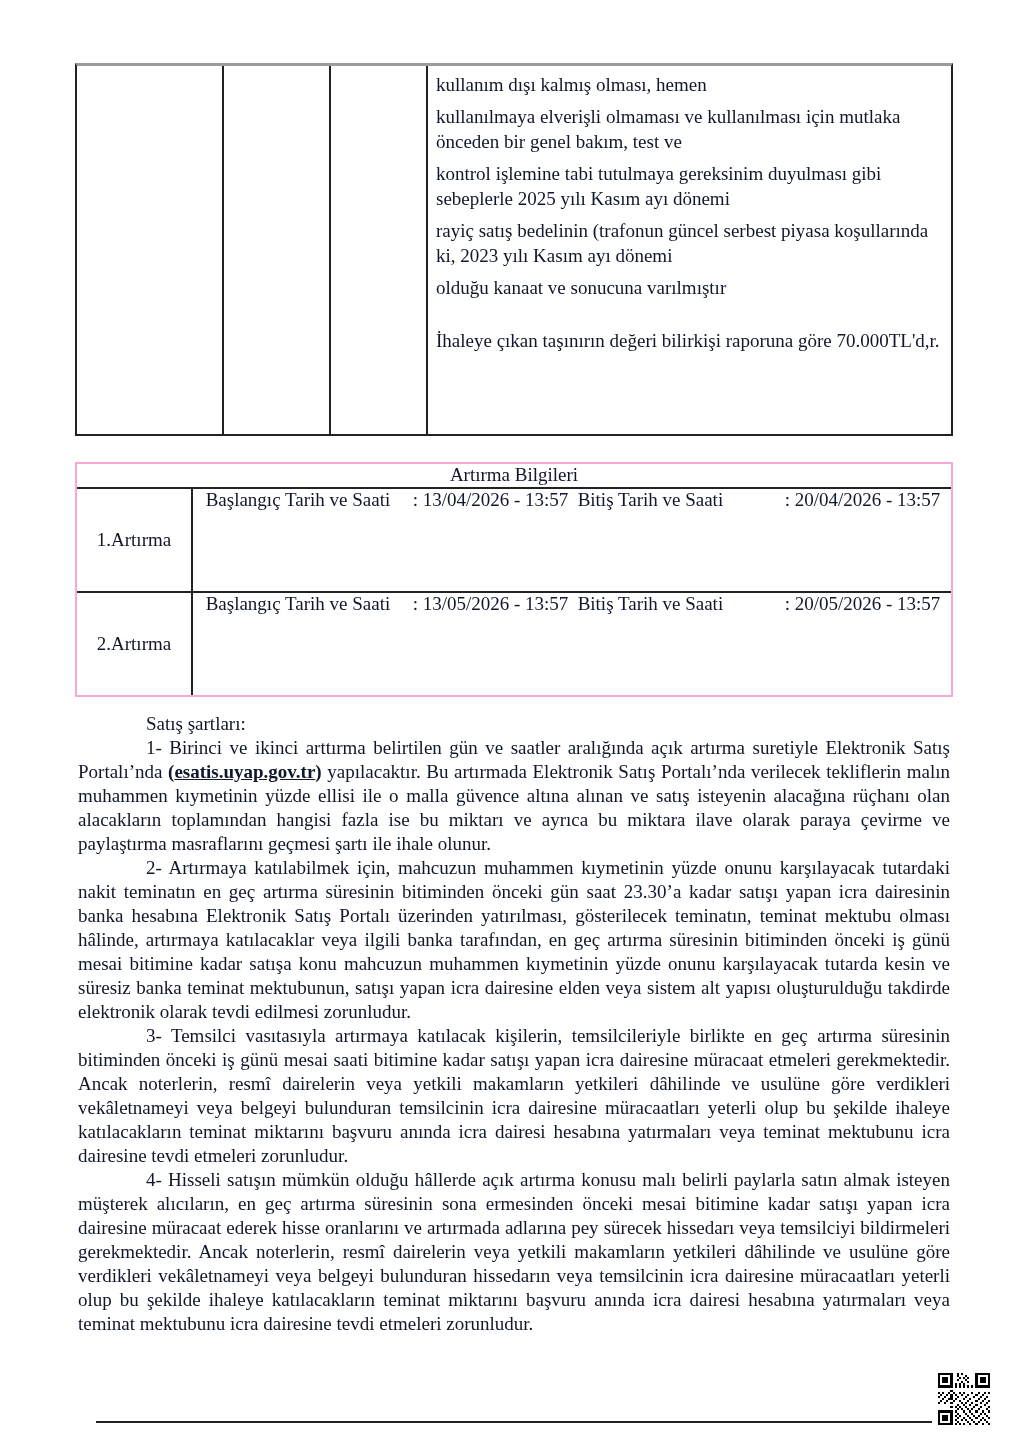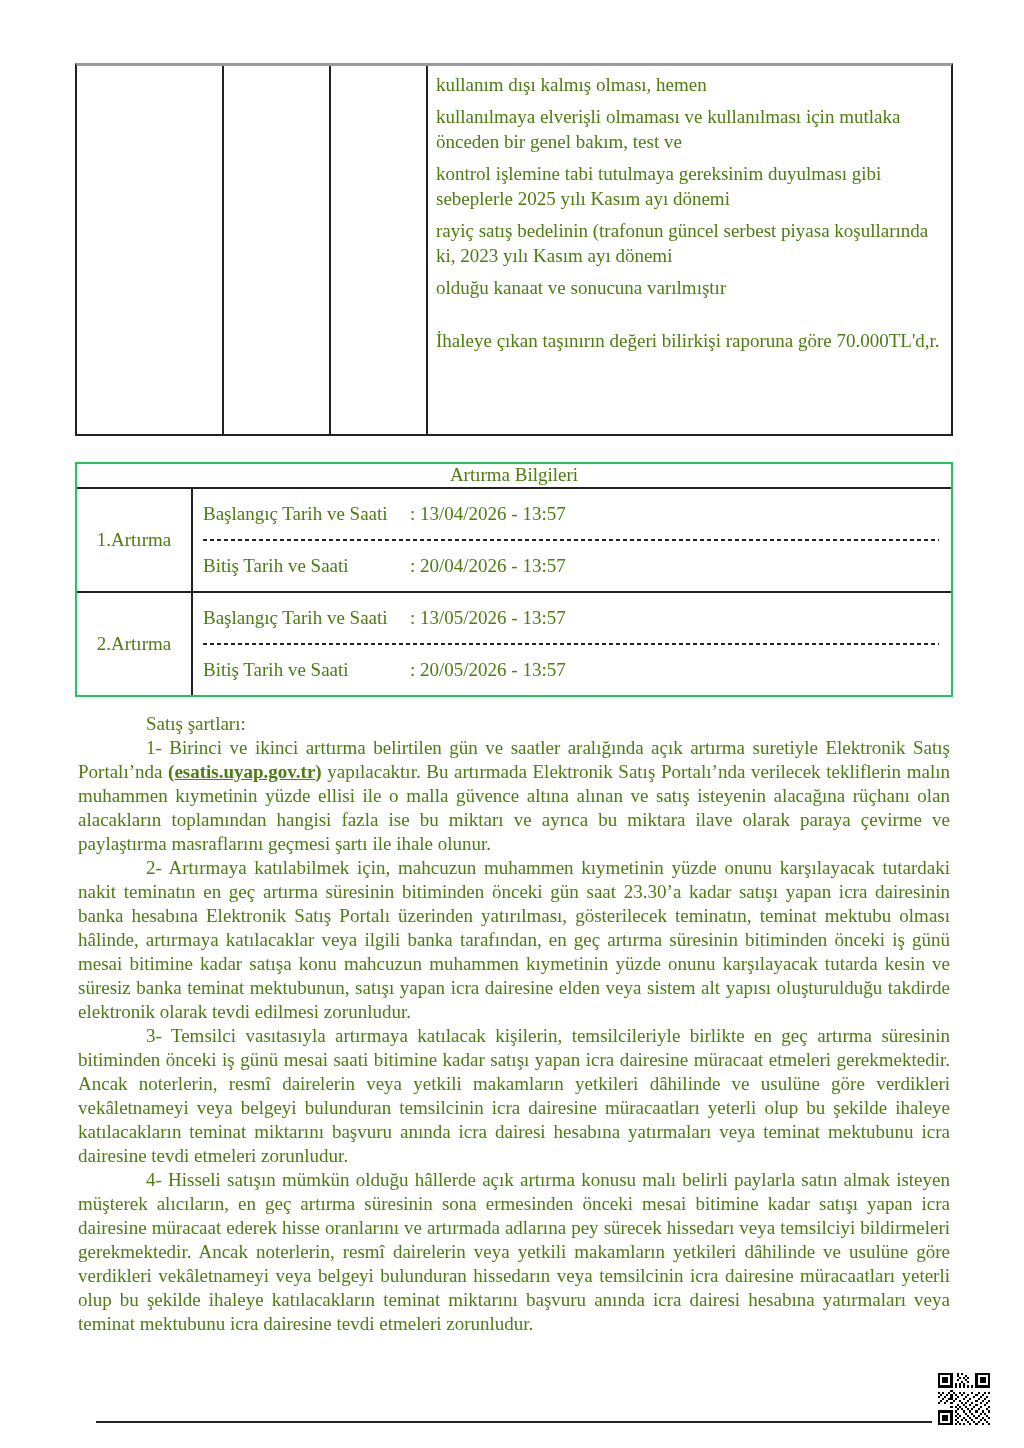--- a/index.html
+++ b/index.html
@@ -1,39 +1,39 @@
 <!DOCTYPE html>
 <html><head>
 <meta charset="utf-8">
 <style>
   html,body{margin:0;padding:0;background:#e8e8e8;}
   .page{position:relative;width:1024px;height:1448px;background:#ffffff;margin:0 auto;
-        font-family:"Liberation Serif",serif;color:#4d7c0f;overflow:hidden;}
+        font-family:"Liberation Serif",serif;color:#0f172a;overflow:hidden;}
 
   
   .vtable{position:absolute;left:75px;top:63px;width:878px;height:373px;box-sizing:border-box;
           display:flex;border-left:2px solid #222;border-right:2px solid #222;
           border-bottom:2px solid #222;border-top:3px solid #9b9b9b;}
   .vcol{box-sizing:border-box;border-right:2px solid #222;}
   .vcol.c1{width:147px;}
   .vcol.c2{width:107px;}
   .vcol.c3{width:97px;}
   .vcol.c4{flex:1;border-right:none;padding:6px 10px 0 8px;font-size:19px;line-height:25px;}
   .vcol.c4 p{margin:0 0 7px 0;}
   .vcol.c4 p.gap-before{margin-top:28px;}
 
   
   .atable{position:absolute;left:75px;top:462px;width:878px;box-sizing:border-box;
-          border:2px solid #22c55e;font-size:19px;}
+          border:2px solid #f9a8d4;font-size:19px;}
   .atable-header{height:23px;line-height:22px;text-align:center;border-bottom:2px solid #222;}
   .arow{display:flex;height:102px;border-bottom:2px solid #222;}
   .arow:last-child{border-bottom:none;}
   .arow-label{width:116px;box-sizing:border-box;border-right:2px solid #222;
               display:flex;align-items:center;justify-content:center;}
-  .arow-body{flex:1;display:flex;flex-direction:column;justify-content:space-evenly;
+  .arow-body{flex:1;display:flex;flex-direction:row;justify-content:space-evenly;
              padding:0 8px 0 10px;}
   .aline{white-space:nowrap;}
   .alabel{display:inline-block;width:207px;}
   .dashline{height:2px;margin-right:4px;
             background:repeating-linear-gradient(to right,#222 0 4px,transparent 4px 7px);}
 
   
   .terms{position:absolute;left:78px;top:712px;width:872px;
          font-size:19px;line-height:24px;text-align:justify;}
   .terms p{margin:0;text-indent:68px;}

